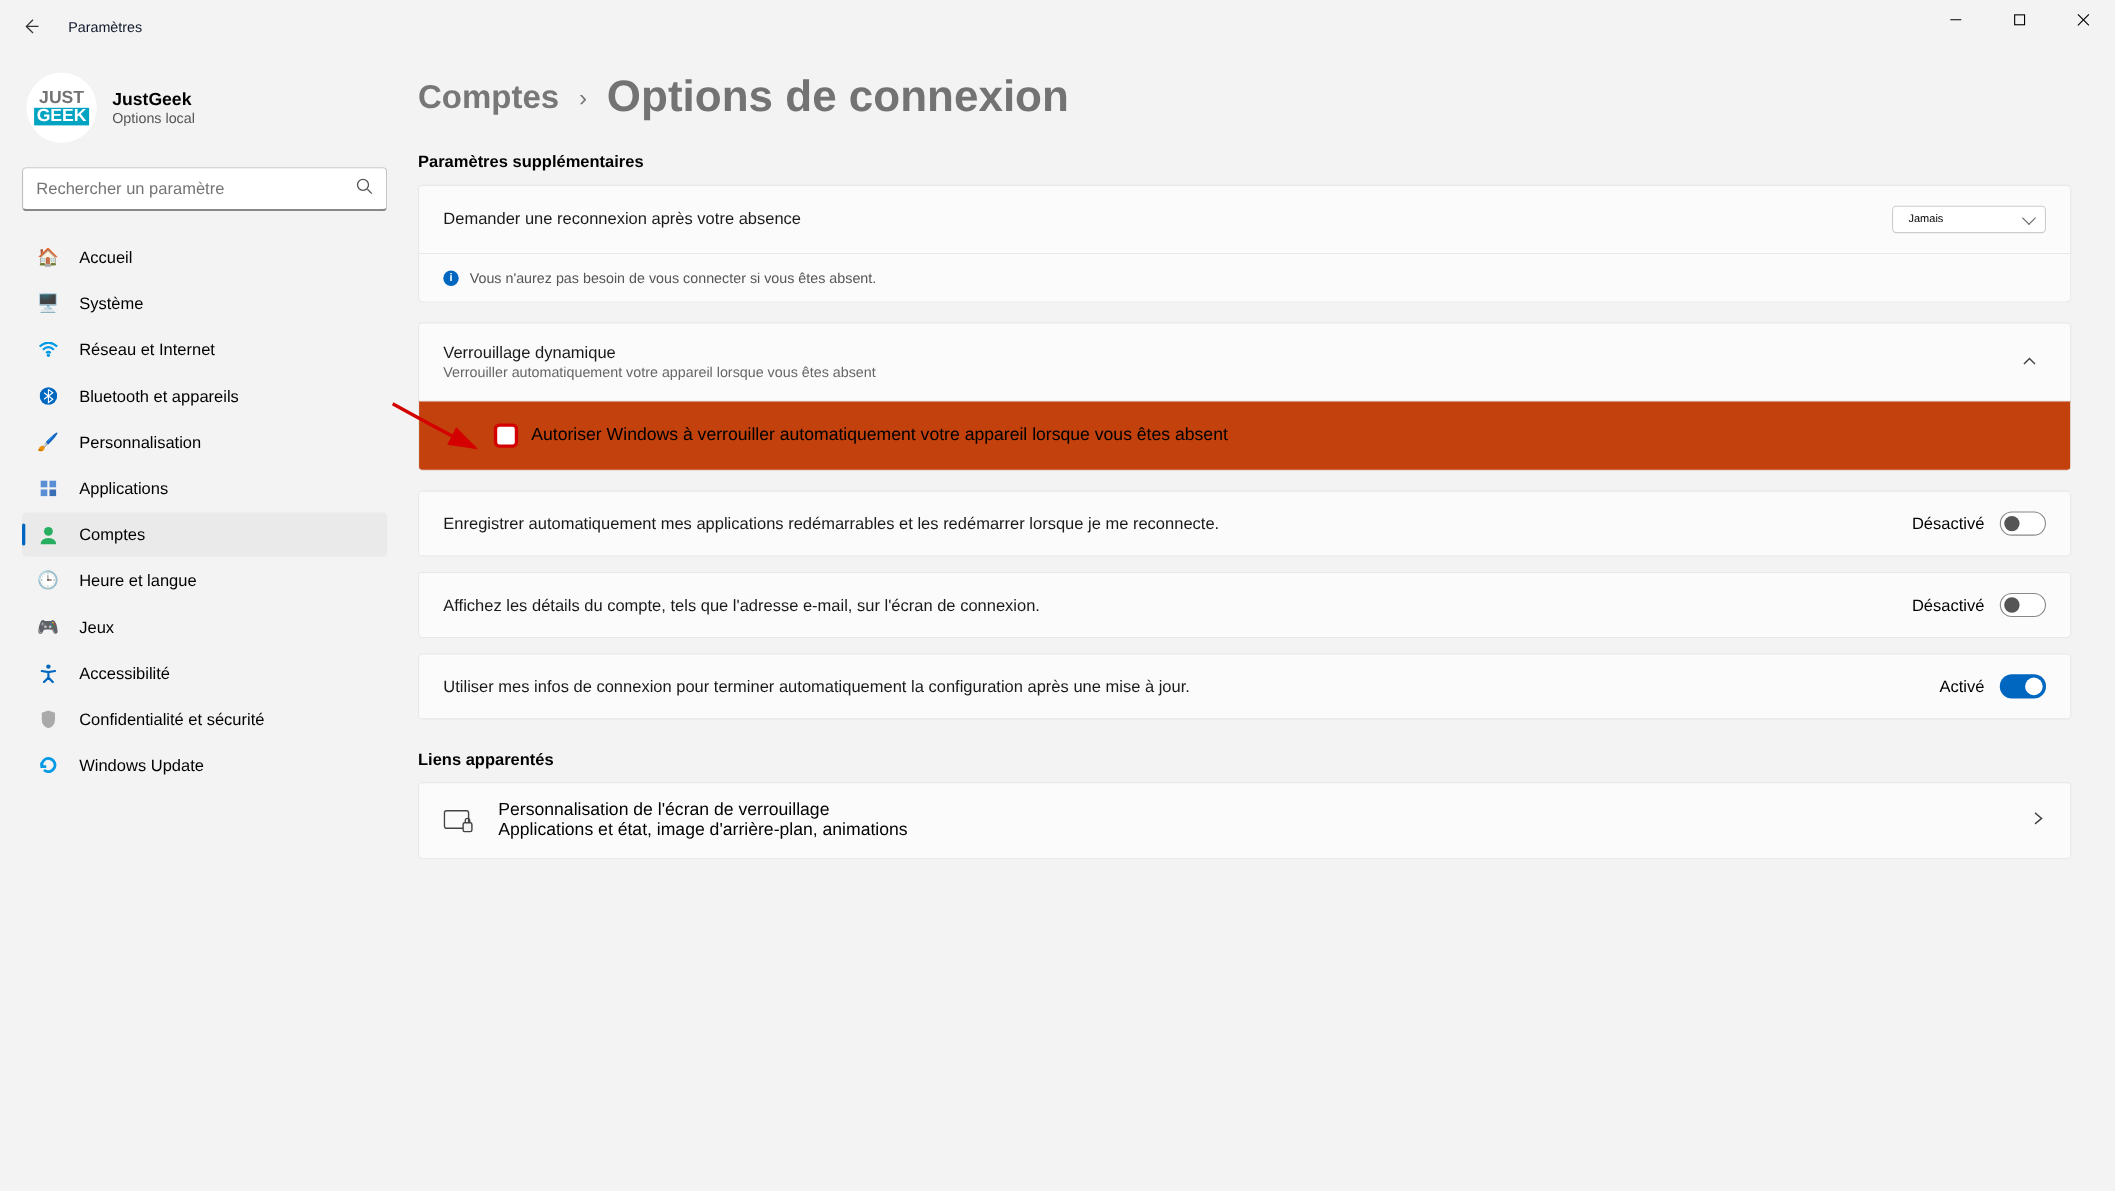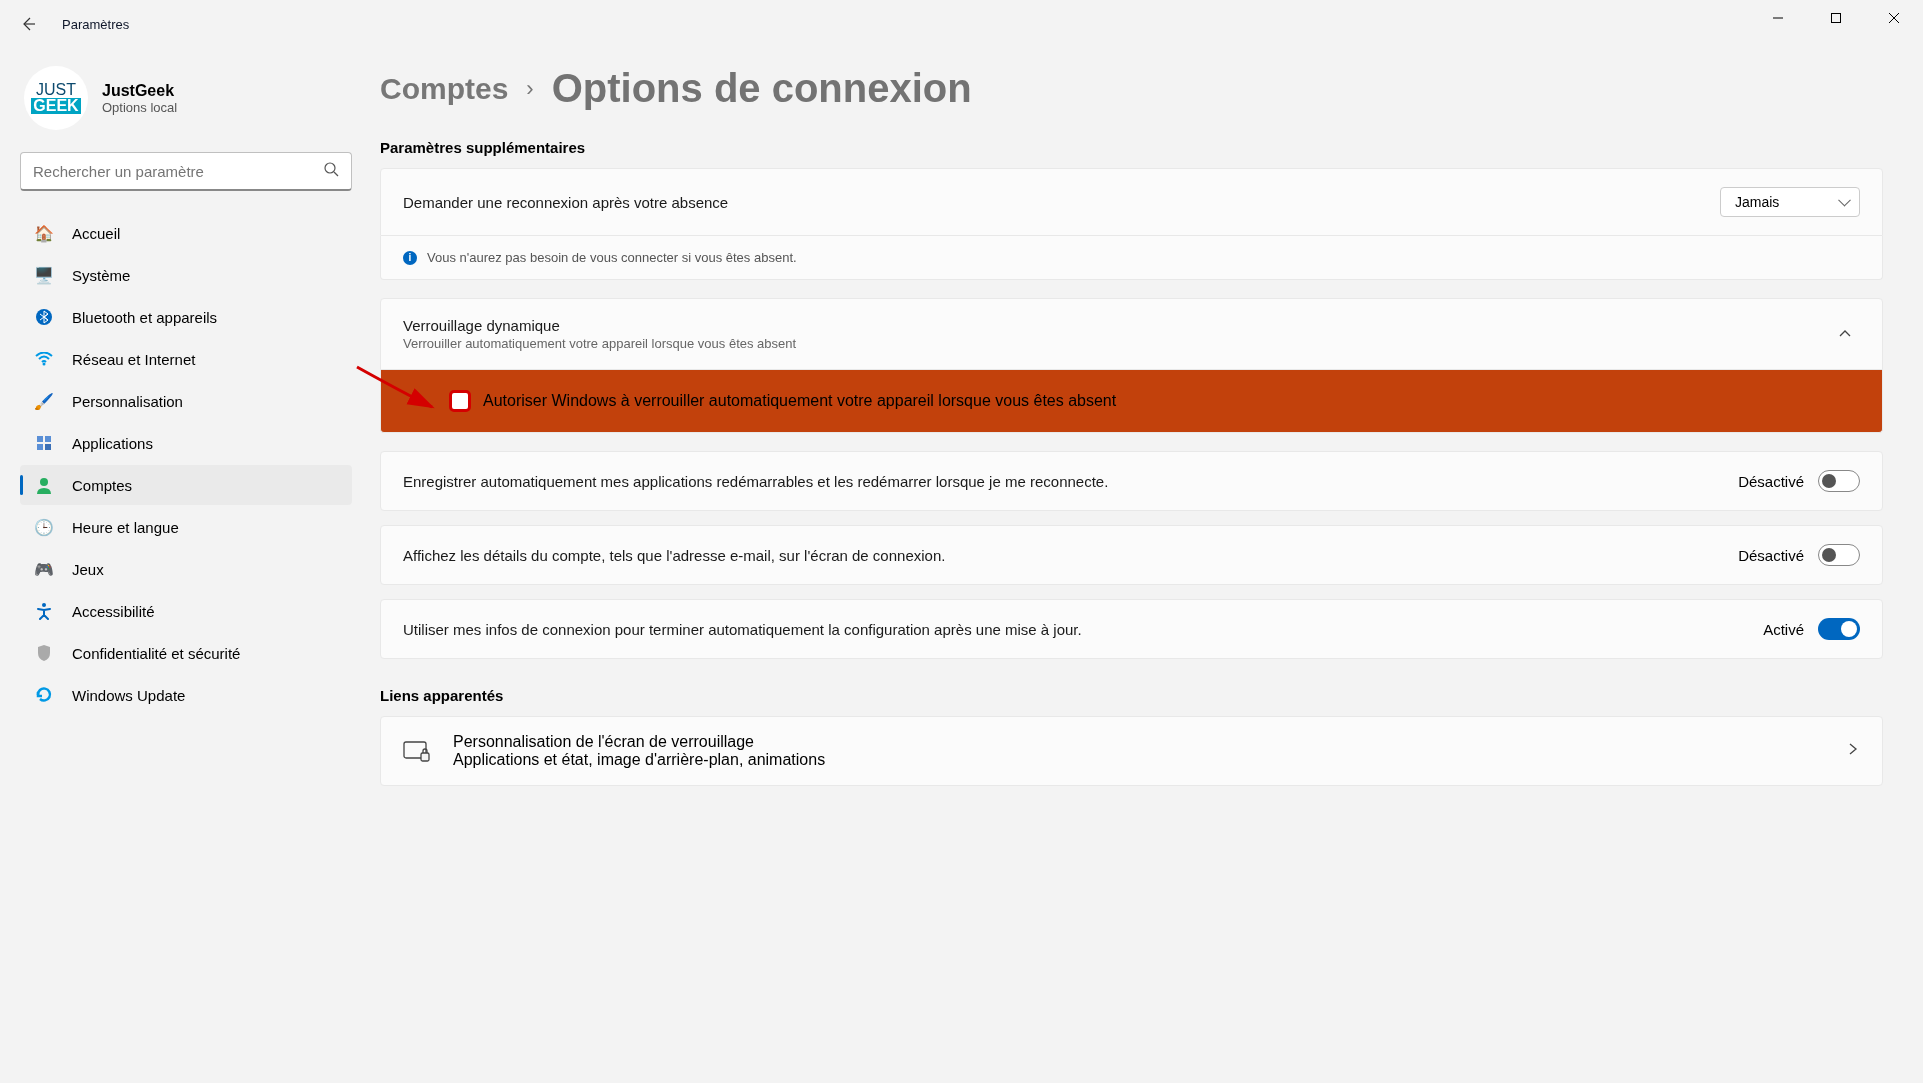--- a/index.html
+++ b/index.html
@@ -9,21 +9,21 @@
 .titlebar .back { width: 40px; height: 40px; display: flex; align-items: center; justify-content: center; cursor: pointer; }
 .titlebar .title { font-size: 13px; margin-left: 14px; color: #0f172a; }
 .win-controls { position: absolute; top: 0; right: 0; display: flex; }
 .win-btn { width: 58px; height: 36px; display: flex; align-items: center; justify-content: center; cursor: pointer; }
 
 .container { display: flex; height: calc(100% - 48px); }
 
 .sidebar { width: 360px; padding: 0 8px 0 20px; }
 .user-block { display: flex; align-items: center; gap: 14px; padding: 18px 4px 22px 4px; }
 .avatar { width: 64px; height: 64px; border-radius: 50%; background: #fff; display: flex; align-items: center; justify-content: center; font-weight: 800; font-size: 16px; }
-.avatar .j { color: #0c4a6e; font-weight: 400;}
+.avatar .j { color: #737373; font-weight: 700;}
 .avatar .g { color: #fff; background: #00a4c3; padding: 0 2px; font-weight: 900;}
 .user-name { font-size: 16px; font-weight: 600; }
 .user-sub { font-size: 13px; color: #555; }
 
 .search-box { display: flex; align-items: center; background: #fff; border: 1px solid #c0c0c0; border-bottom: 2px solid #888; border-radius: 4px; padding: 8px 12px; margin-bottom: 22px; }
 .search-box input { flex: 1; border: none; outline: none; font-size: 15px; background: transparent; }
 
 .nav { list-style: none; }
 .nav li { display: flex; align-items: center; gap: 18px; padding: 10px 14px; border-radius: 4px; cursor: pointer; font-size: 15px; position: relative; margin-bottom: 2px; }
 .nav li.active { background: #eaeaea; }
@@ -39,21 +39,21 @@
 .section-title { font-size: 15px; font-weight: 600; margin-bottom: 12px; }
 
 .card-group { margin-bottom: 18px; }
 .card { background: #fbfbfb; border: 1px solid #e8e8e8; border-radius: 4px; padding: 18px 22px; display: flex; align-items: center; justify-content: space-between; margin-bottom: 4px; gap: 41px; }
 .card.joined-top { border-bottom-left-radius: 0; border-bottom-right-radius: 0; margin-bottom: 0; }
 .card .desc { font-size: 15px; color: #1a1a1a; }
 .card .subdesc { font-size: 13px; color: #666; margin-top: 2px; }
 .info-banner { background: #fbfbfb; border: 1px solid #e8e8e8; border-radius: 4px; padding: 14px 22px; display: flex; align-items: center; gap: 10px; font-size: 13px; color: #555; margin-bottom: 4px; border-top-left-radius:0; border-top-right-radius:0; border-top:none; }
 .info-dot { width: 14px; height: 14px; border-radius: 50%; background: #0067c0; color: #fff; display: flex; align-items: center; justify-content: center; font-size: 10px; font-weight: bold; }
 
-.dropdown { border: 1px solid #ccc; border-radius: 4px; padding: 6px 30px 6px 14px; font-size: 14px; position: relative; background: #fff; min-width: 140px; cursor: pointer; }
+.dropdown { border: 1px solid #ccc; border-radius: 4px; padding: 6px 30px 6px 14px; font-size: 10px; position: relative; background: #fff; min-width: 140px; cursor: pointer; }
 .dropdown::after { content: ""; position: absolute; right: 10px; top: 50%; width: 8px; height: 8px; border-right: 1.5px solid #666; border-bottom: 1.5px solid #666; transform: translateY(-70%) rotate(45deg); }
 
 .expand-arrow { width: 30px; height: 30px; display: flex; align-items: center; justify-content: center; cursor: pointer; }
 
 .checkbox-row { background: #c2410c; border: 1px solid #e8e8e8; border-top: none; border-radius: 0 0 4px 4px; padding: 20px 22px 20px 68px; display: flex; align-items: center; gap: 12px; position: relative; }
 .checkbox { width: 22px; height: 22px; border: 3px solid #d40000; border-radius: 5px; background: #fff; cursor: pointer; }
 
 .toggle-wrap { display: flex; align-items: center; gap: 14px; }
 .toggle-label { font-size: 15px; }
 .toggle { width: 42px; height: 22px; border-radius: 11px; position: relative; cursor: pointer; }
@@ -138,36 +138,36 @@
     <ul class="nav">
       <li>
           <span class="icon ic-home">🏠</span>
           <span>Accueil</span>
         </li>
       <li>
           <span class="icon ic-system">🖥️</span>
           <span>Système</span>
         </li>
       <li>
+          <span class="icon ic-net">
+            <svg width="18" height="14" viewBox="0 0 18 14">
+              <path d="M1 4 Q9 -3 17 4 M4 7 Q9 2 14 7 M7 10 Q9 8 11 10" stroke="#0099e5" stroke-width="2" fill="none"></path>
+              <circle cx="9" cy="12" r="1.5" fill="#0099e5"></circle>
+            </svg>
+          </span>
+          <span>Réseau et Internet</span>
+        </li>
+      <li>
           <span class="icon ic-bt">
             <svg width="16" height="18" viewBox="0 0 16 18">
               <circle cx="8" cy="9" r="8" fill="#0067c0"></circle>
               <path d="M8 3 L12 6 L8 9 L12 12 L8 15 V3 M4 6 L12 12 M4 12 L12 6" stroke="#fff" stroke-width="1" fill="none"></path>
             </svg>
           </span>
           <span>Bluetooth et appareils</span>
-        </li>
-      <li>
-          <span class="icon ic-net">
-            <svg width="18" height="14" viewBox="0 0 18 14">
-              <path d="M1 4 Q9 -3 17 4 M4 7 Q9 2 14 7 M7 10 Q9 8 11 10" stroke="#0099e5" stroke-width="2" fill="none"></path>
-              <circle cx="9" cy="12" r="1.5" fill="#0099e5"></circle>
-            </svg>
-          </span>
-          <span>Réseau et Internet</span>
         </li>
       <li>
           <span class="icon ic-pers">🖌️</span>
           <span>Personnalisation</span>
         </li>
       <li>
           <span class="icon ic-apps">
             <svg width="16" height="16" viewBox="0 0 16 16">
               <rect x="1" y="1" width="6" height="6" fill="#5a8fd6"></rect>
               <rect x="9" y="1" width="6" height="6" fill="#5a8fd6"></rect>

